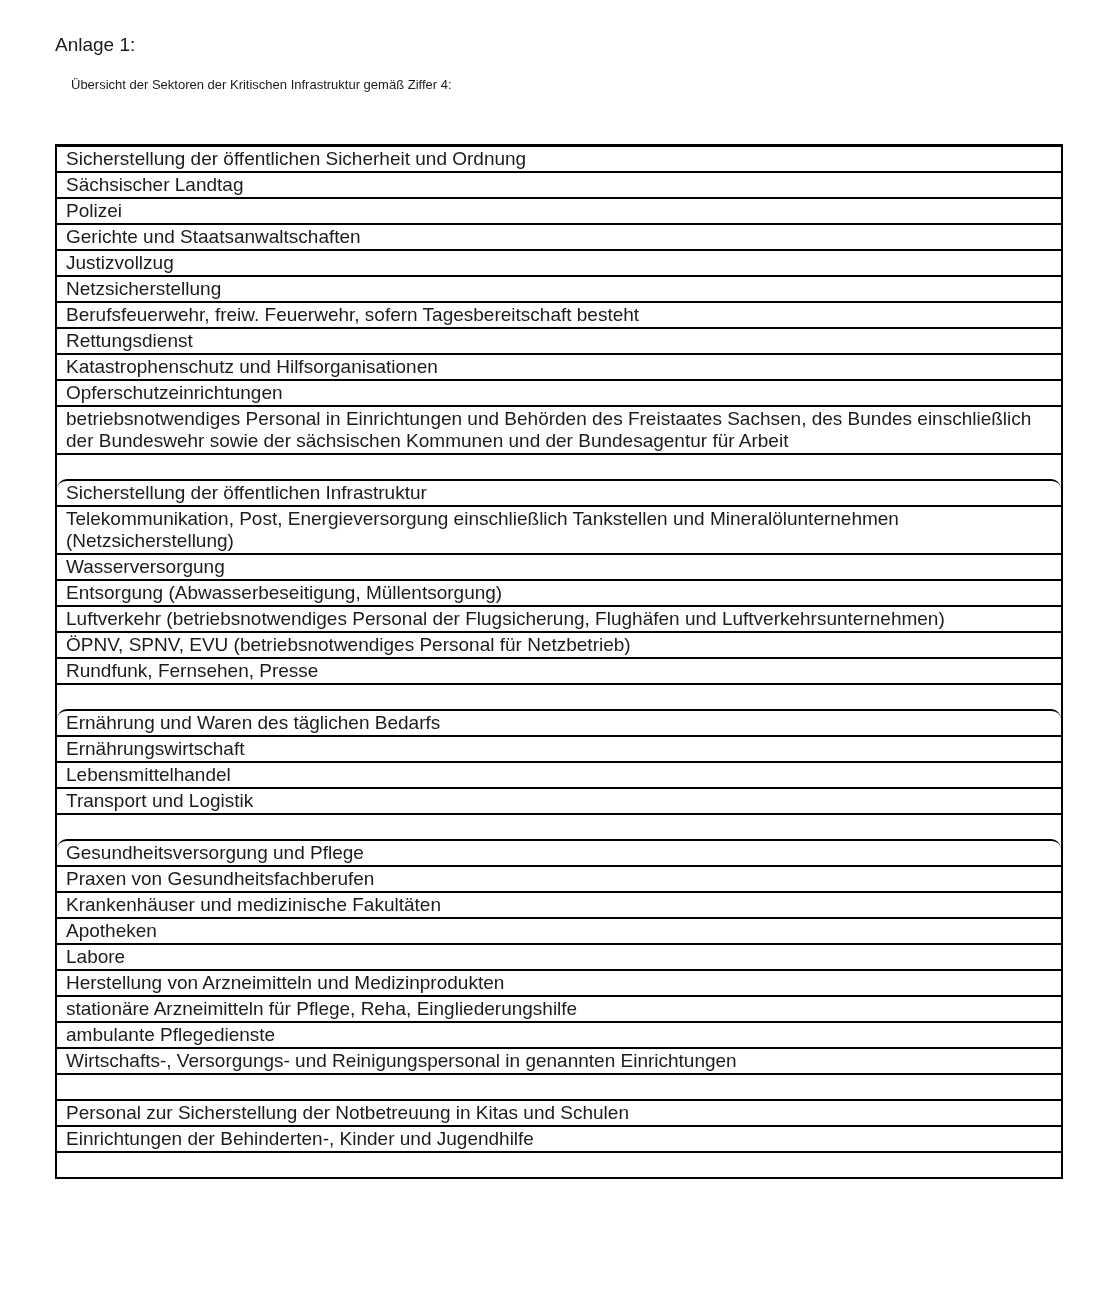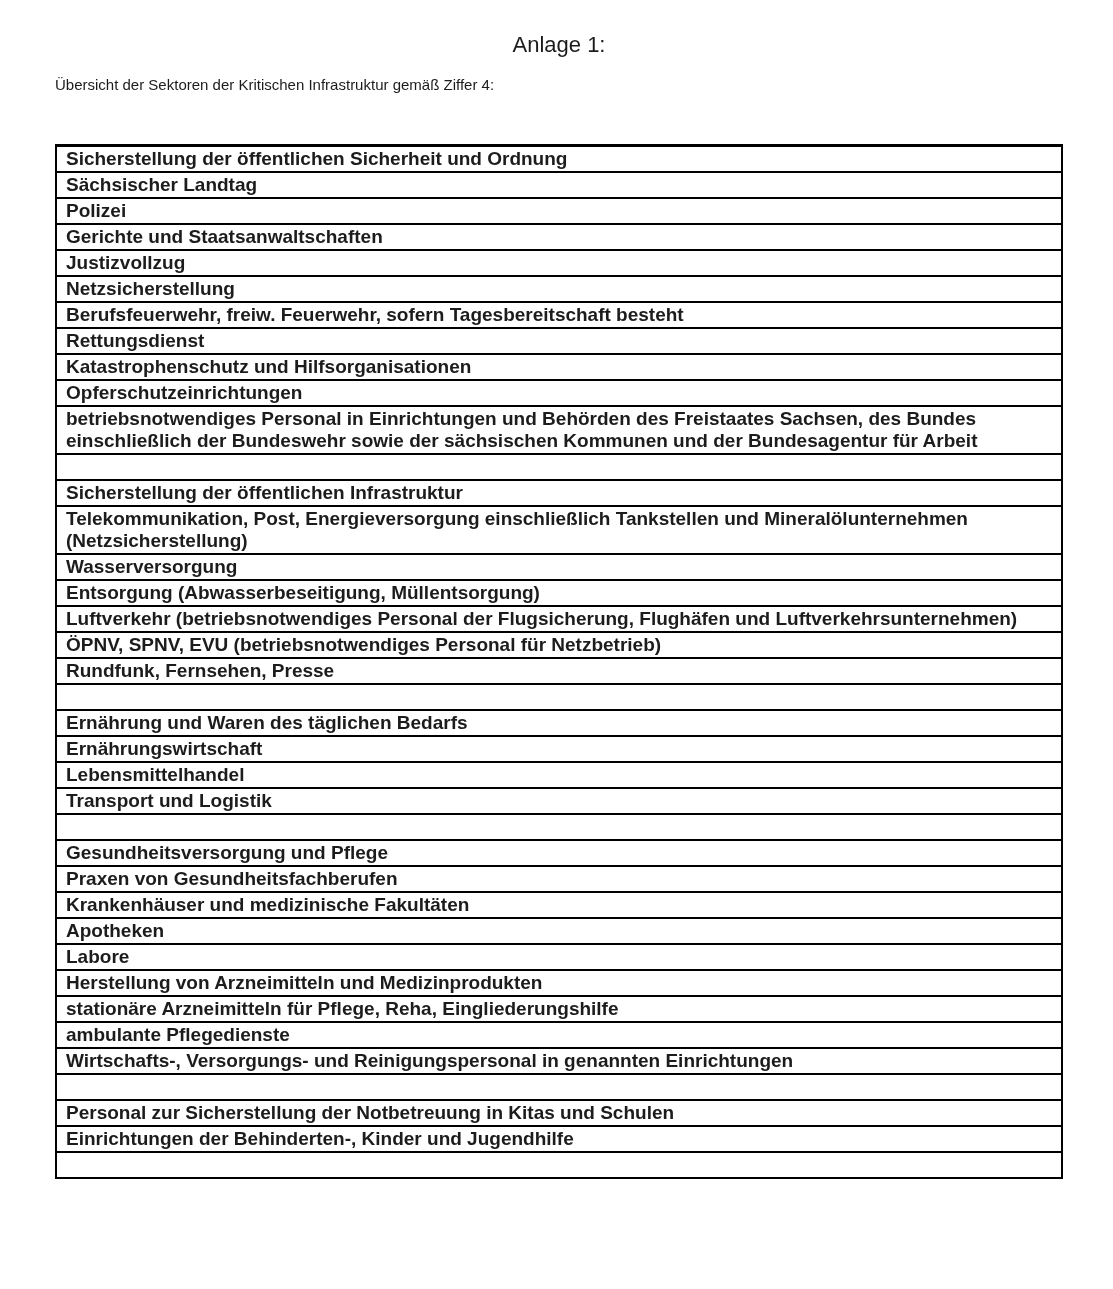--- a/index.html
+++ b/index.html
@@ -14,50 +14,49 @@
     color: #1c1c1c;
     box-sizing: border-box;
   }
   .page {
     box-sizing: border-box;
     padding: 33px 50px 0 55px;
     width: 1113px;
   }
   .doc-label {
     margin: 0;
-    font-size: 22px;
+    font-size: 19px;
     line-height: 24px;
-    text-align: center;
   }
   .doc-title {
-    margin: 16px 0 0 0;
-    font-size: 15px;
+    margin: 16px 0 0 16px;
+    font-size: 13px;
     line-height: 24px;
   }
   .sector-table {
     margin-top: 47px;
     border: 2px solid #000000;
     border-top-width: 3px;
     width: 100%;
     box-sizing: border-box;
   }
   .row {
     font-size: 19px;
     line-height: 22px;
     min-height: 22px;
     padding: 1px 10px 1px 9px;
     box-sizing: content-box;
     overflow-wrap: break-word;
   }
   .row + .row {
     border-top: 2px solid #000000;
-    font-weight: bold;
   }
   .row.header {
-    font-weight: bold;
+    font-weight: normal;
+    border-radius: 10px;
   }
   .row.spacer {
     height: 22px;
   }
 </style>
 </head>
 <body>
 
 <div class="page">
   <p class="doc-label">Anlage 1:</p>

